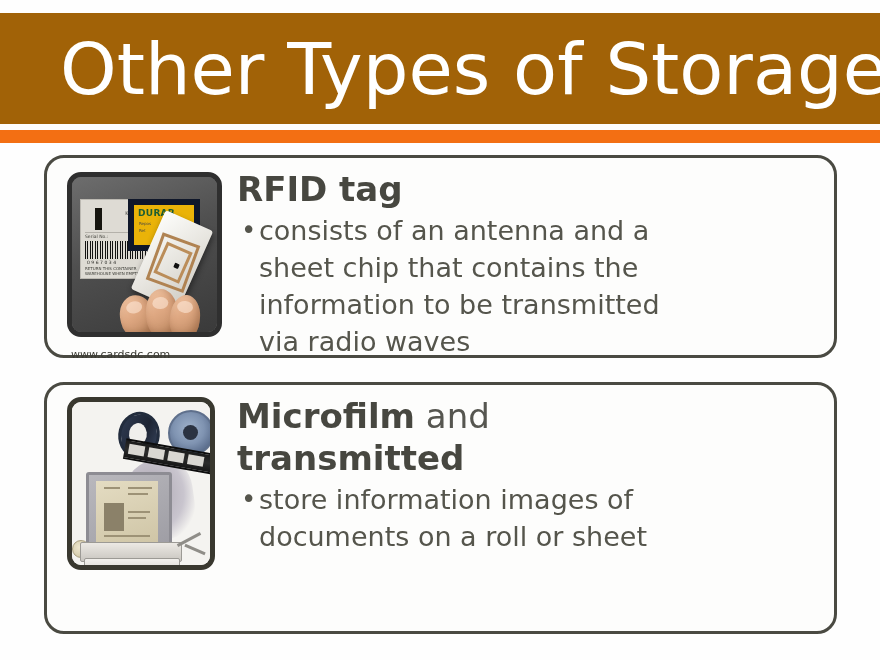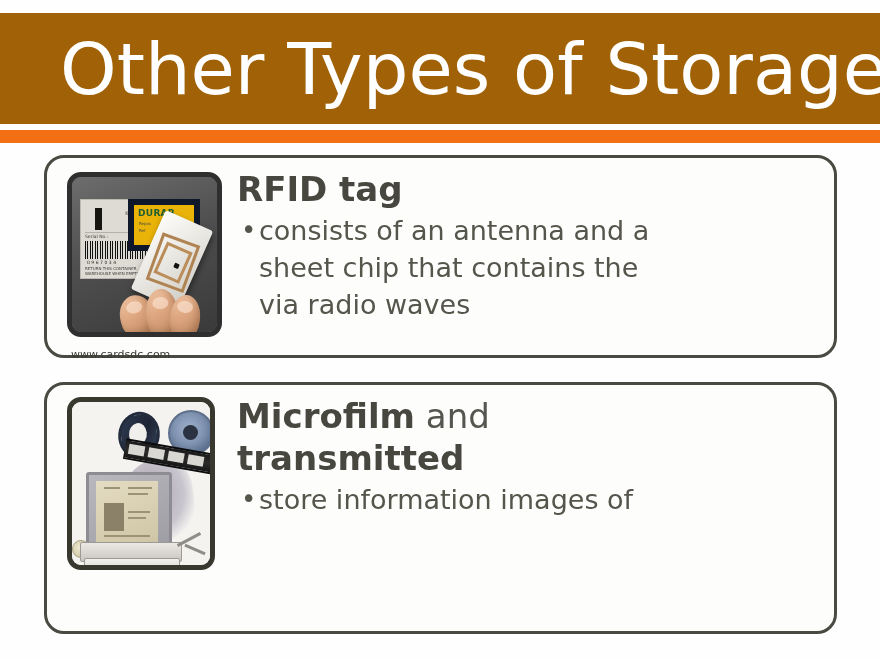--- a/index.html
+++ b/index.html
@@ -342,20 +342,21 @@
 
   <div class="text-col">
     <div class="panel-heading">
       <span>RFID tag</span>
     </div>
     <div class="bullet-row">
       <div class="bullet-dot">•</div>
       <div class="bullet-text">
         <div>consists of an antenna and a</div>
         <div>sheet chip that contains the</div>
+        <div>information to be transmitted</div>
         <div>via radio waves</div>
       </div>
     </div>
   </div>
 </div>
 
 <div class="panel" id="panel-microfilm">
 
   <div class="img-frame" id="film-img-frame">
     <div class="film-scene">
@@ -402,16 +403,17 @@
 
   <div class="text-col">
     <div class="panel-heading">
       <span>Microfilm</span><span class="normal"> and </span><br>
       <span>transmitted</span>
     </div>
     <div class="bullet-row">
       <div class="bullet-dot">•</div>
       <div class="bullet-text">
         <div>store information images of</div>
+        <div>documents on a roll or sheet</div>
       </div>
     </div>
   </div>
 </div>
 
 </body></html>

